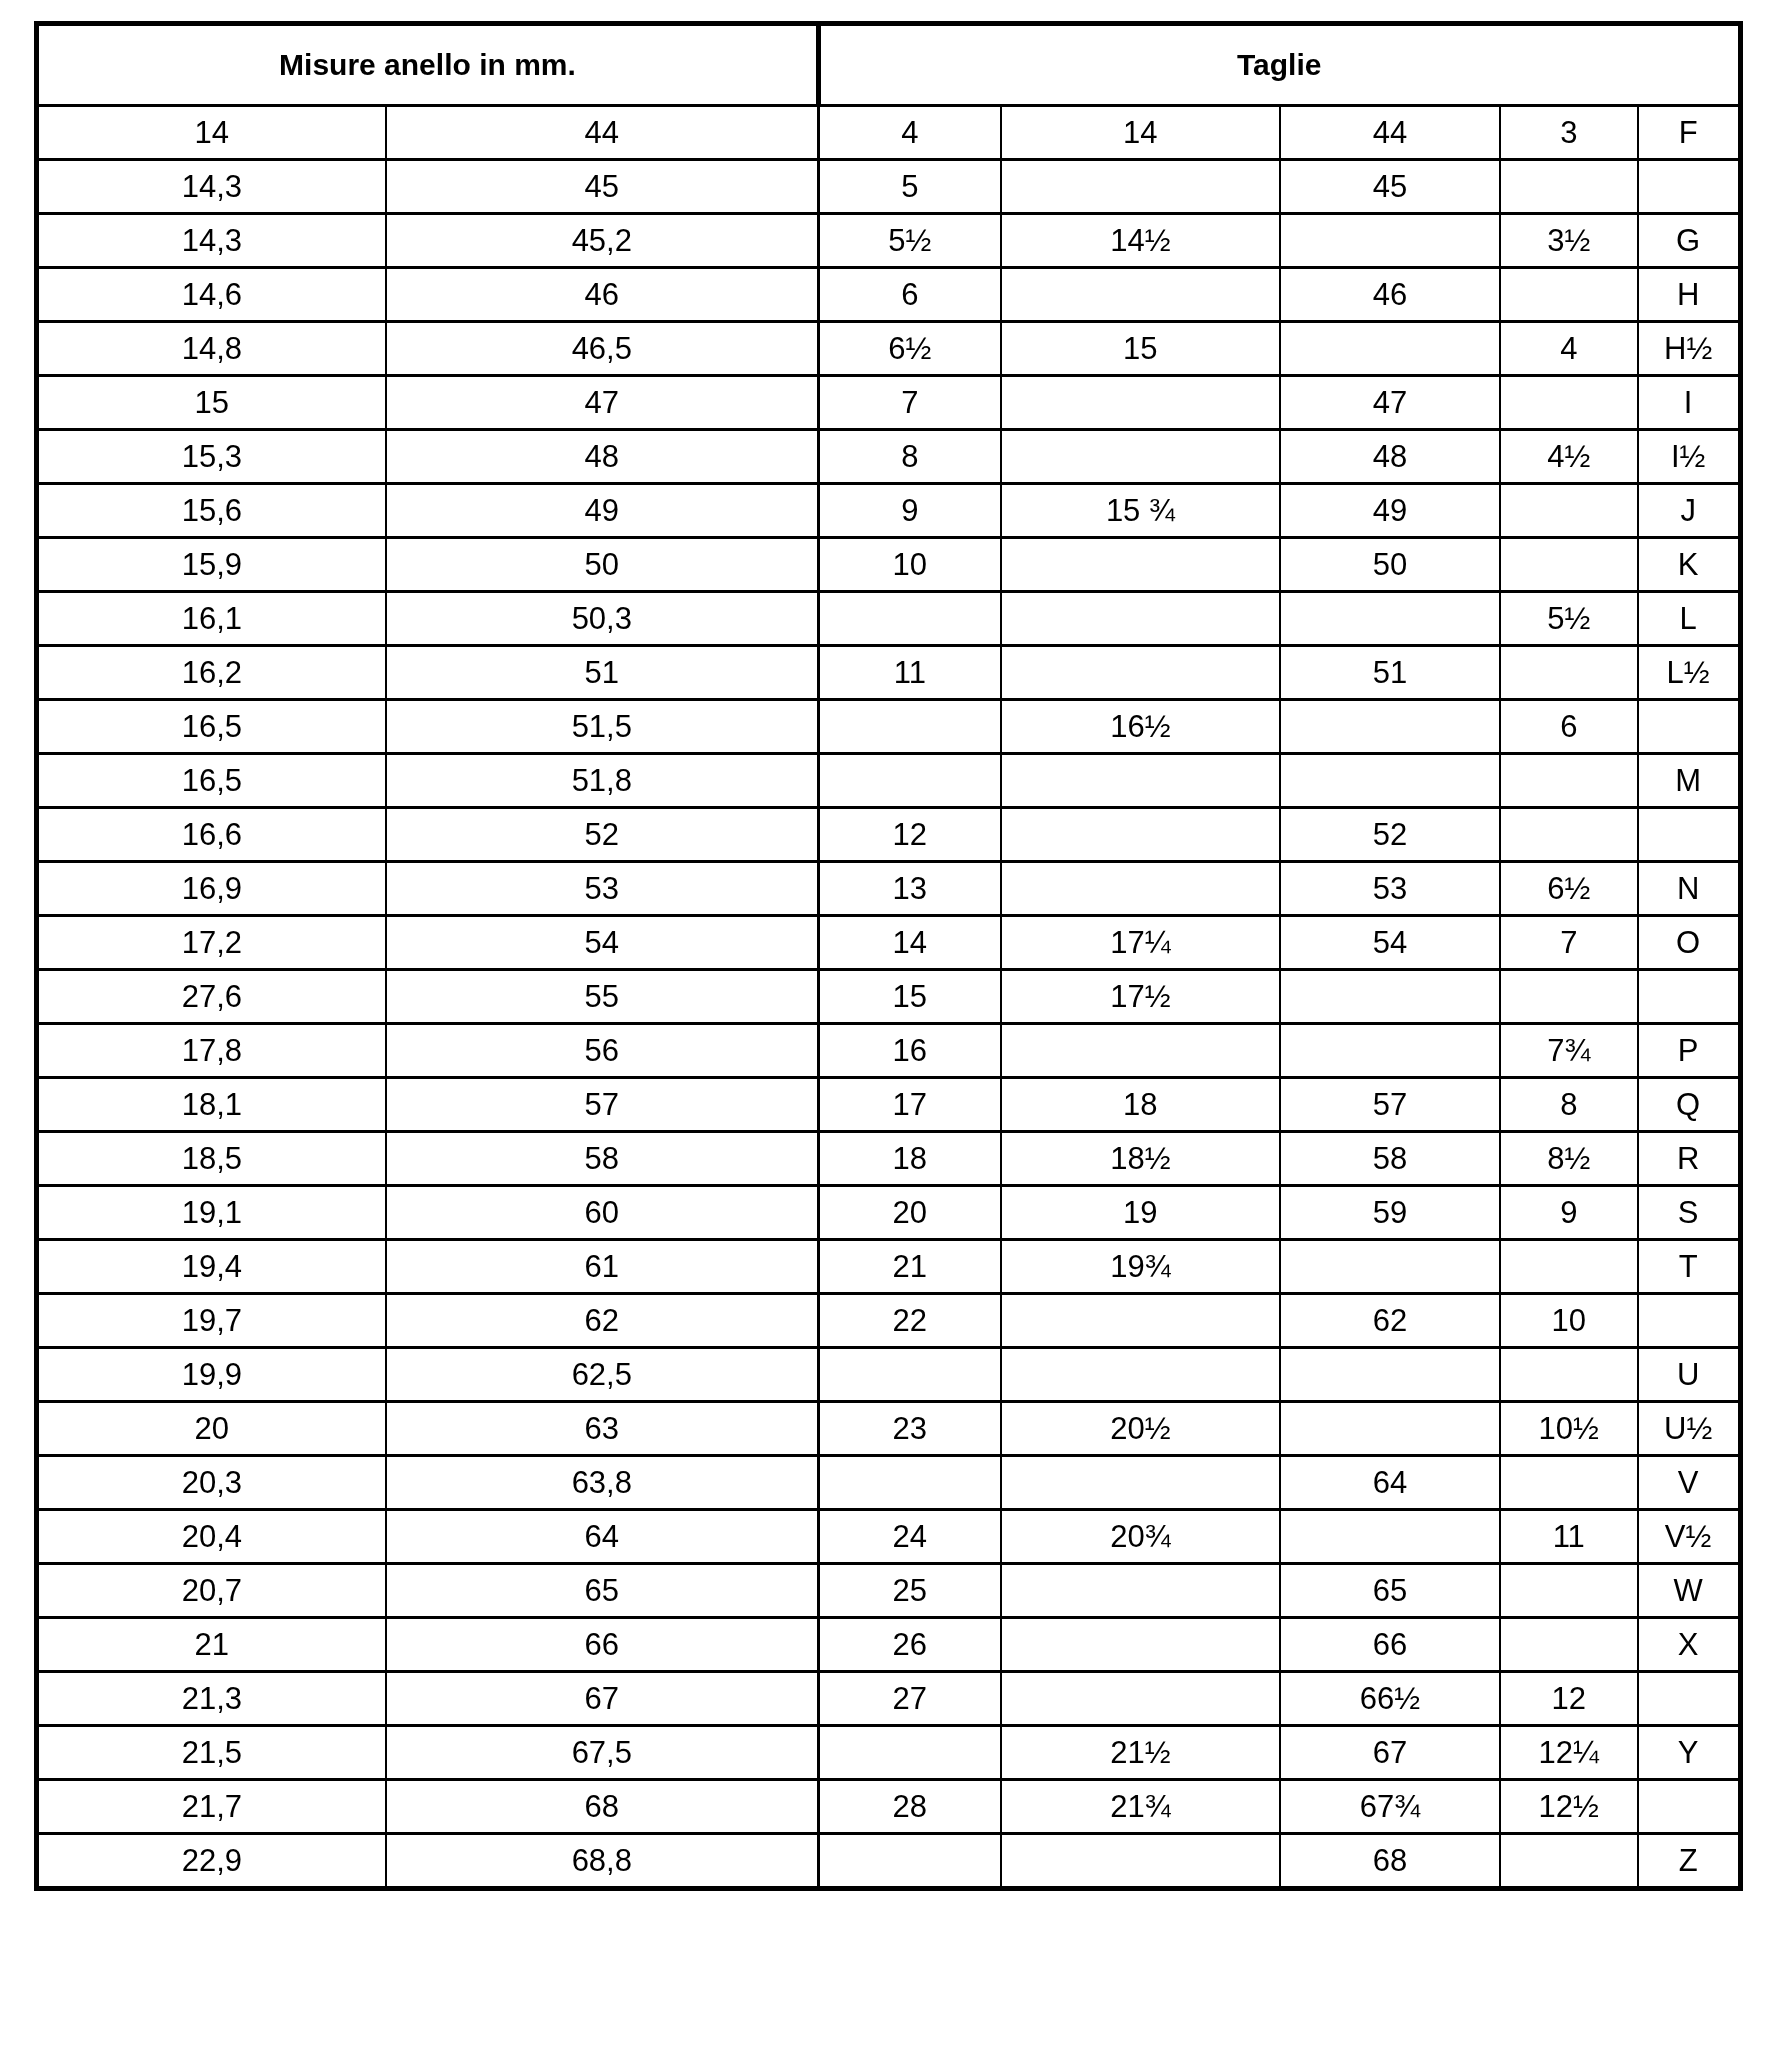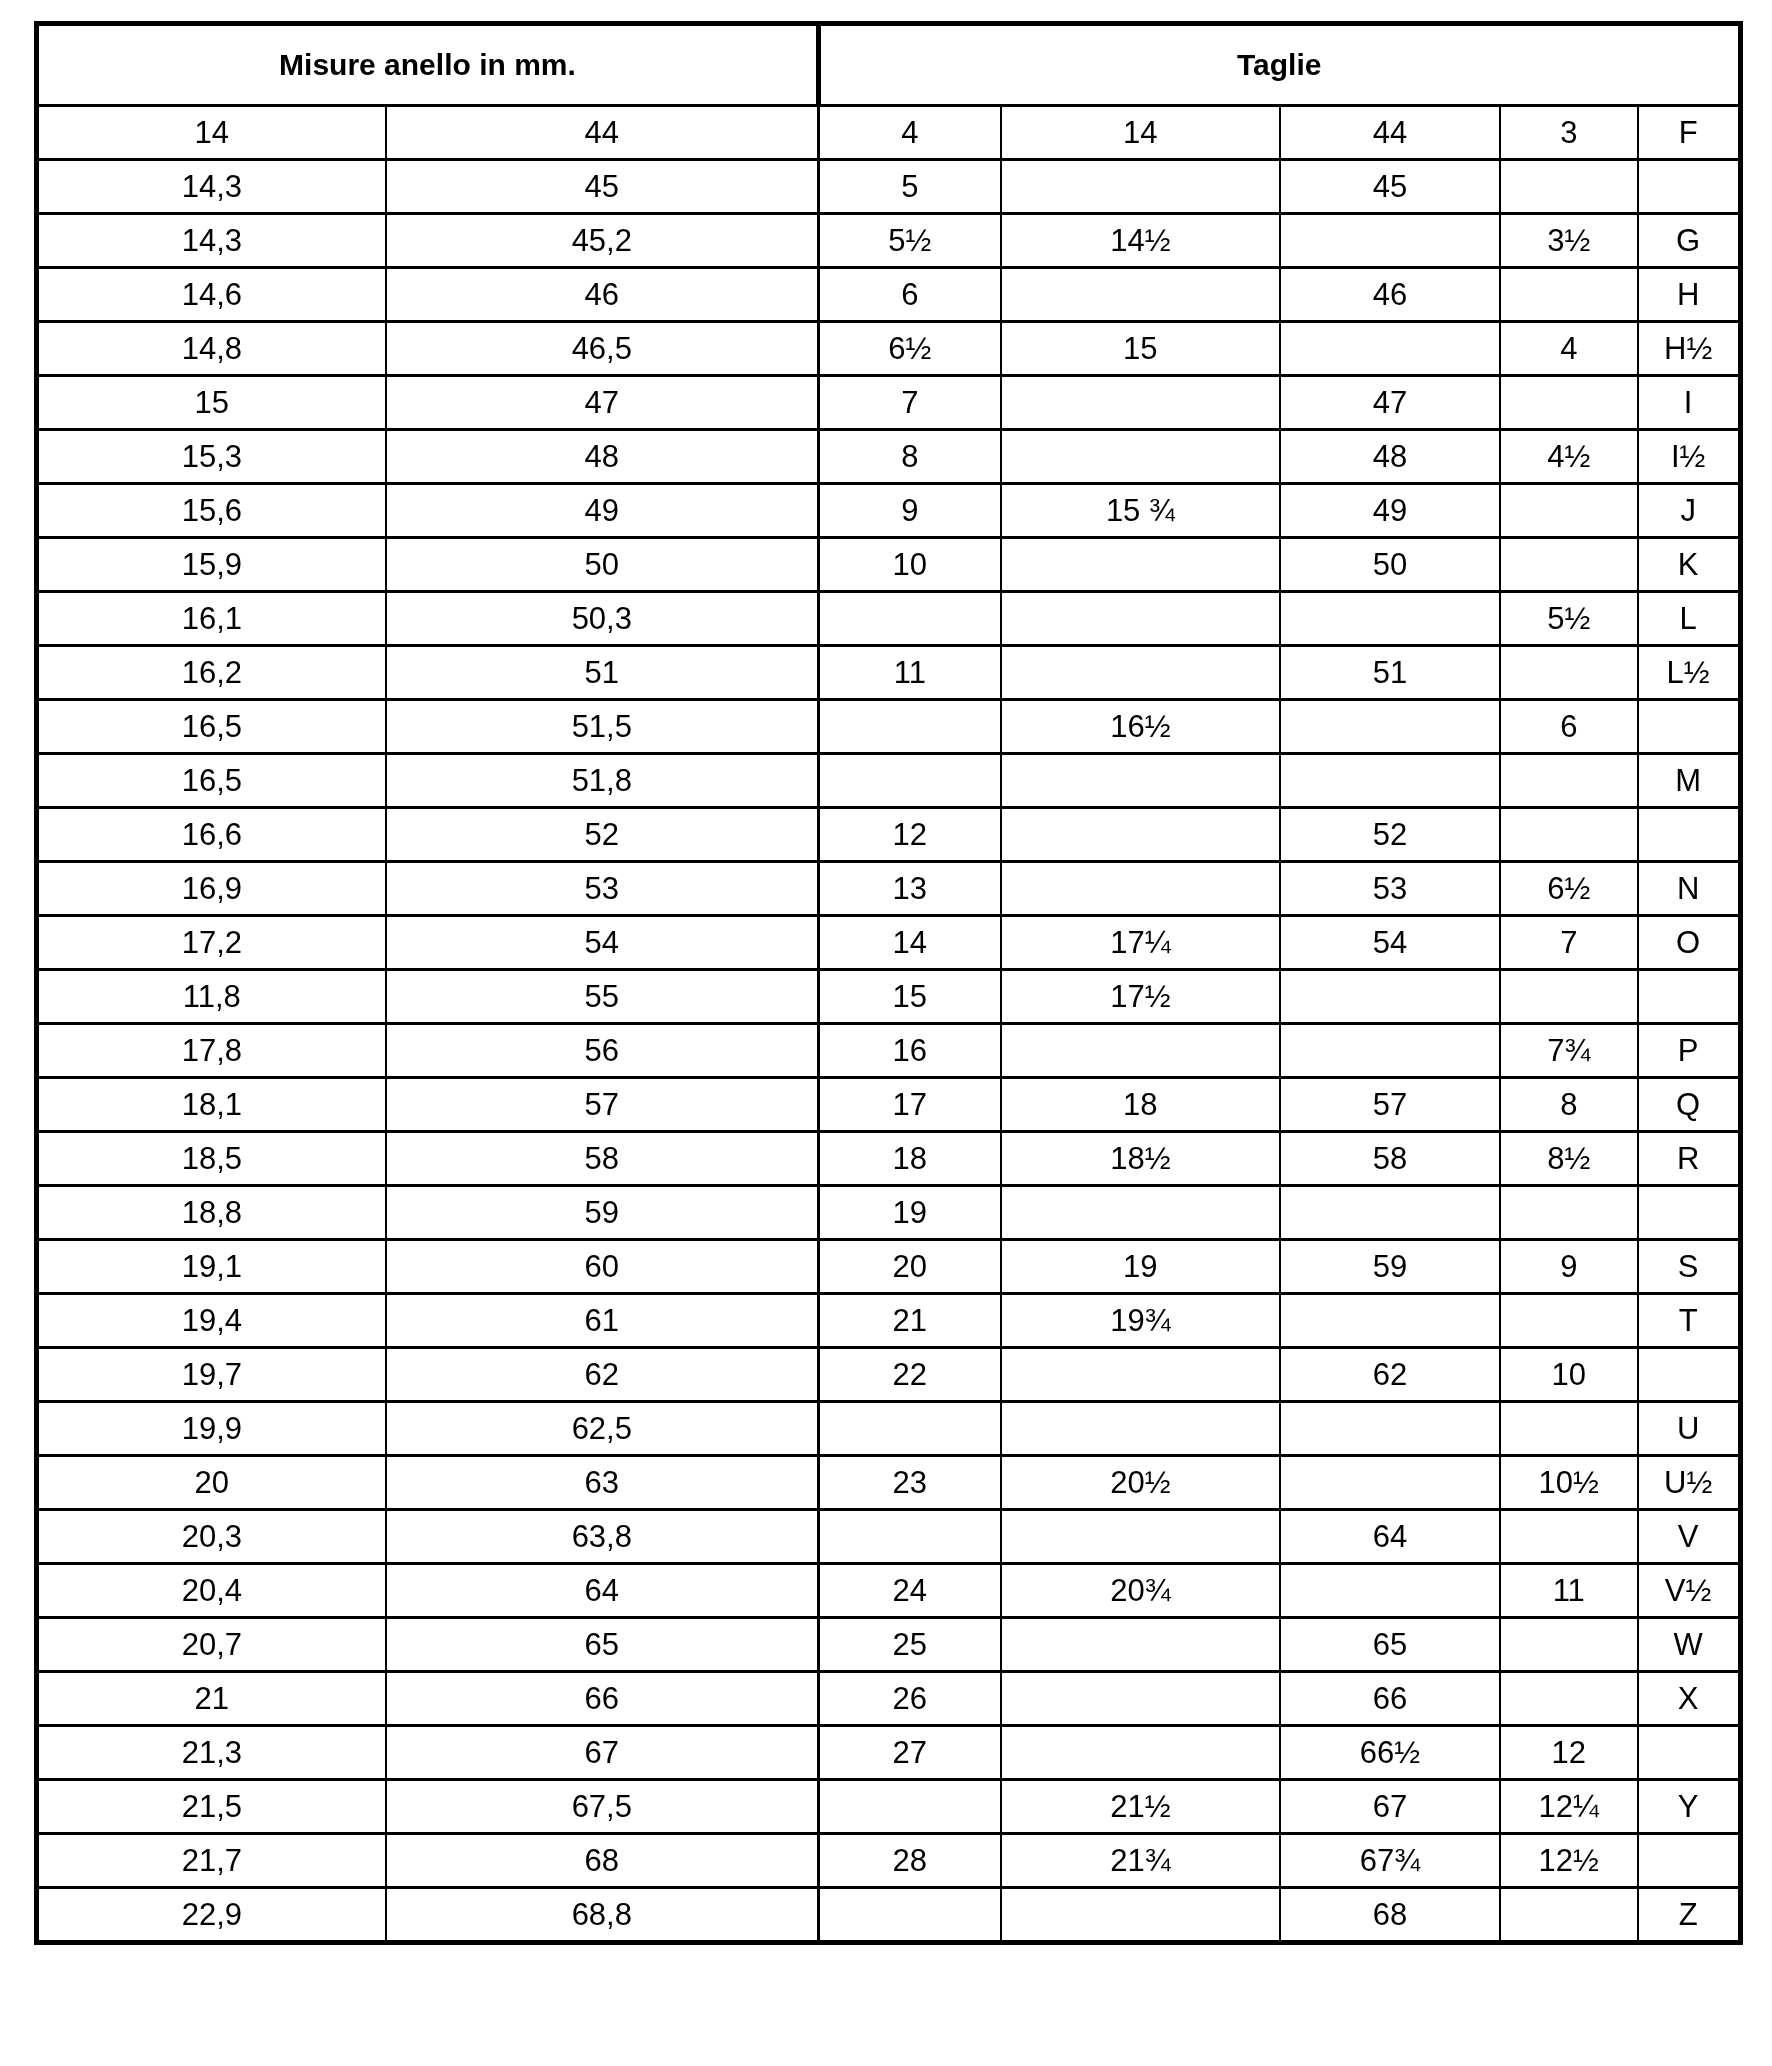--- a/index.html
+++ b/index.html
@@ -219,21 +219,21 @@
         <tr>
           <td>17,2</td>
           <td>54</td>
           <td class="section-start">14</td>
           <td>17¼</td>
           <td>54</td>
           <td>7</td>
           <td>O</td>
         </tr>
         <tr>
-          <td>11,8</td>
+          <td>27,6</td>
           <td>55</td>
           <td class="section-start">15</td>
           <td>17½</td>
           <td></td>
           <td></td>
           <td></td>
         </tr>
         <tr>
           <td>17,8</td>
           <td>56</td>
@@ -255,29 +255,20 @@
         <tr>
           <td>18,5</td>
           <td>58</td>
           <td class="section-start">18</td>
           <td>18½</td>
           <td>58</td>
           <td>8½</td>
           <td>R</td>
         </tr>
         <tr>
-          <td>18,8</td>
-          <td>59</td>
-          <td class="section-start">19</td>
-          <td></td>
-          <td></td>
-          <td></td>
-          <td></td>
-        </tr>
-        <tr>
           <td>19,1</td>
           <td>60</td>
           <td class="section-start">20</td>
           <td>19</td>
           <td>59</td>
           <td>9</td>
           <td>S</td>
         </tr>
         <tr>
           <td>19,4</td>

